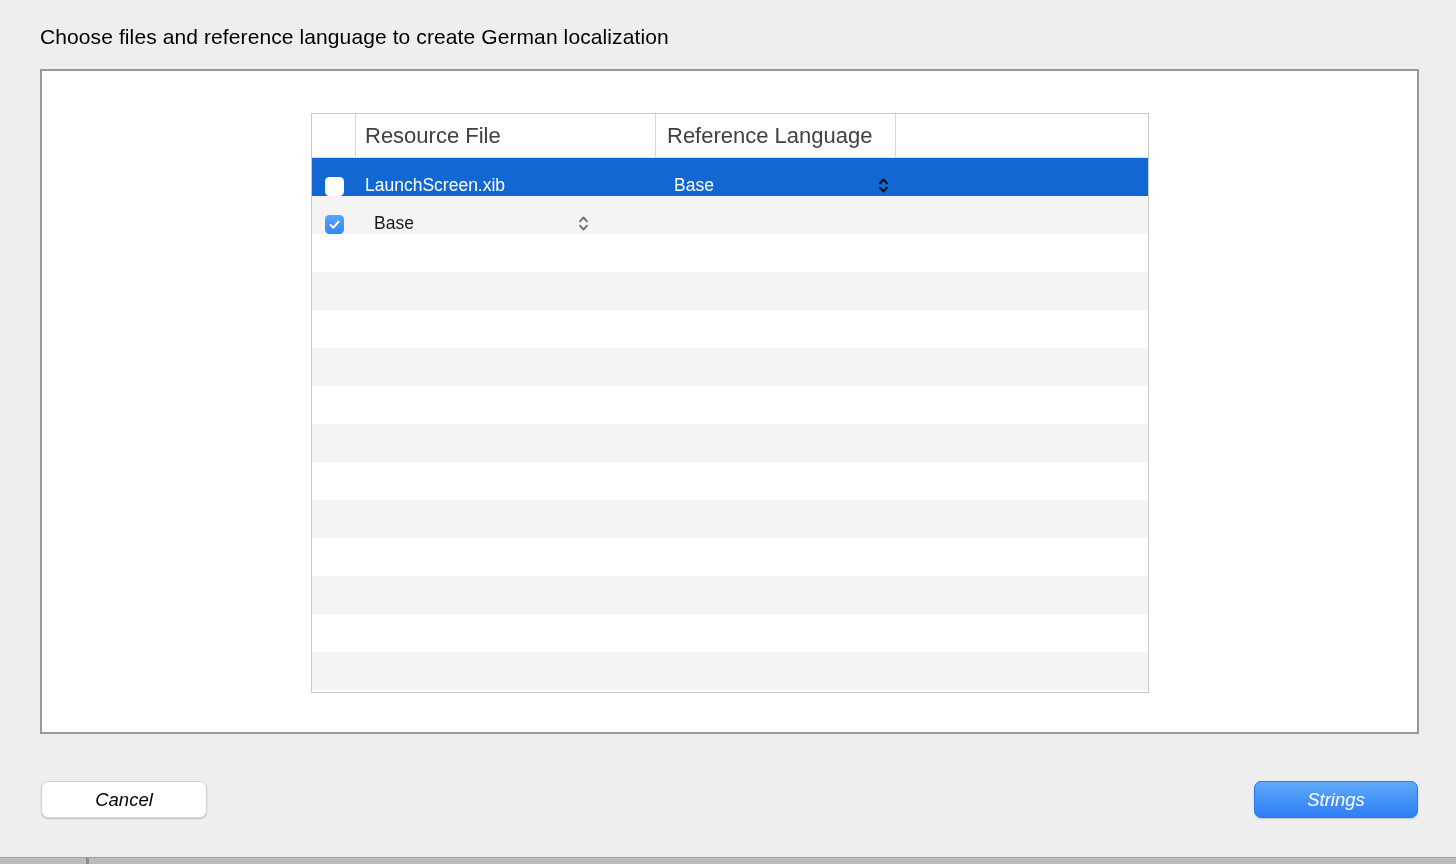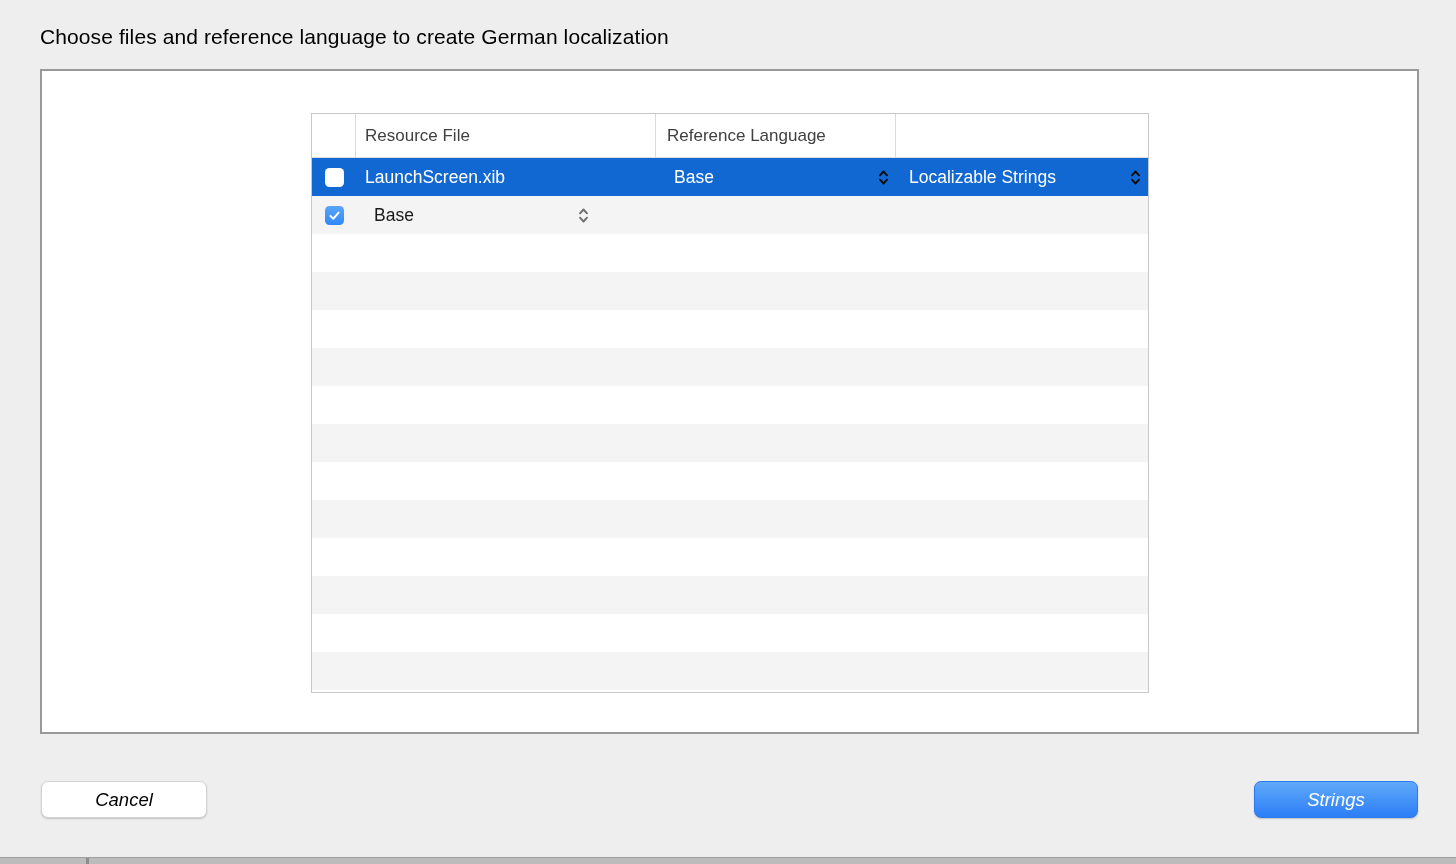--- a/index.html
+++ b/index.html
@@ -35,34 +35,34 @@
     border: 1px solid #c8c8c8;
     overflow: hidden;
   }
 
   .thead {
     display: flex;
     height: 44px;
     align-items: flex-start;
     background: #ffffff;
     border-bottom: 1px solid #dddddd;
-    font-size: 17px;
+    font-size: 22px;
     color: #404040;
   }
   .th { height: 100%; display: flex; align-items: center; }
   .th-sep { border-right: 1px solid #d9d9d9; }
   .th-check { width: 44px; }
   .th-file  { width: 300px; padding-left: 9px; }
   .th-lang  { width: 240px; padding-left: 11px; }
   .th-types { flex: 1; padding-left: 14px; }
 
   .row {
     display: flex;
     height: 38px;
-    align-items: center;
+    align-items: flex-end;
     font-size: 17.5px;
     color: #1a1a1a;
     background: #ffffff;
   }
   .row.alt { background: var(--stripe); }
   .row.selected { background: var(--sel); color: #ffffff; }
 
   .cell-check { width: 44px; display: flex; justify-content: center; align-items: center; }
   .cell-file  { width: 300px; padding-left: 9px; white-space: nowrap; overflow: hidden; }
   .cell-lang  { width: 240px; display: flex; align-items: center; padding-left: 18px; }
@@ -154,29 +154,20 @@
     </div>
     <div class="cell-lang">
       <span class="popup-label">Base</span>
       <span class="popup-chevron">
         <svg width="11" height="17" viewBox="0 0 11 17" fill="none" stroke="currentColor" stroke-width="1.9" stroke-linecap="round" stroke-linejoin="round">
           <path d="M2 6.3 L5.5 2.5 L9 6.3"></path>
           <path d="M2 10.7 L5.5 14.5 L9 10.7"></path>
         </svg>
       </span>
     </div>
-    <div class="cell-types">
-      <span class="popup-label">Localizable Strings</span>
-      <span class="popup-chevron">
-        <svg width="11" height="17" viewBox="0 0 11 17" fill="none" stroke="currentColor" stroke-width="1.9" stroke-linecap="round" stroke-linejoin="round">
-          <path d="M2 6.3 L5.5 2.5 L9 6.3"></path>
-          <path d="M2 10.7 L5.5 14.5 L9 10.7"></path>
-        </svg>
-      </span>
-    </div>
   </div>
 
   <div class="row alt">
     <div class="cell-check">
       <span class="checkbox checked">
         <svg width="13" height="13" viewBox="0 0 16 16" fill="none" stroke="#ffffff" stroke-width="2.4" stroke-linecap="round" stroke-linejoin="round">
           <path d="M3 8.5 L6.5 12 L13 4.5"></path>
         </svg>
       </span>
     </div>

